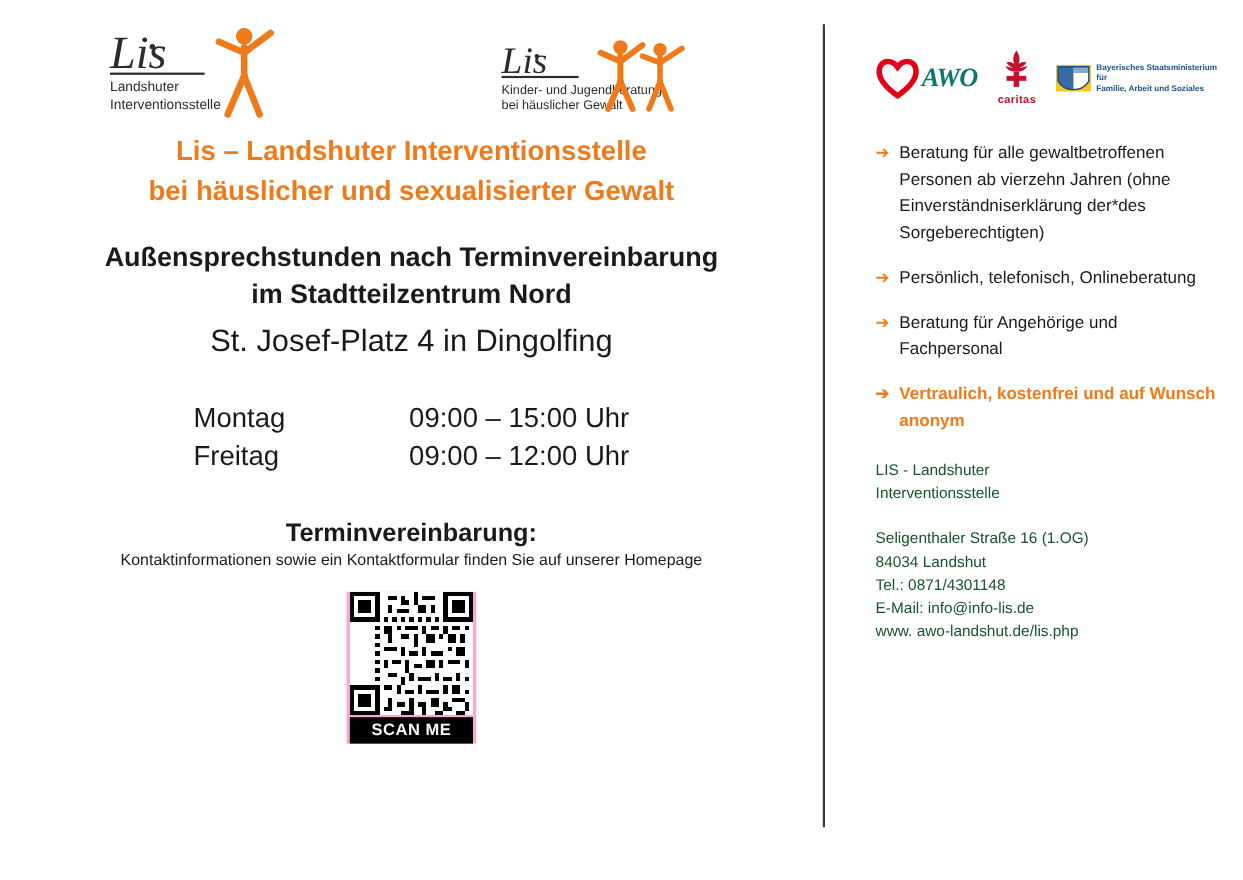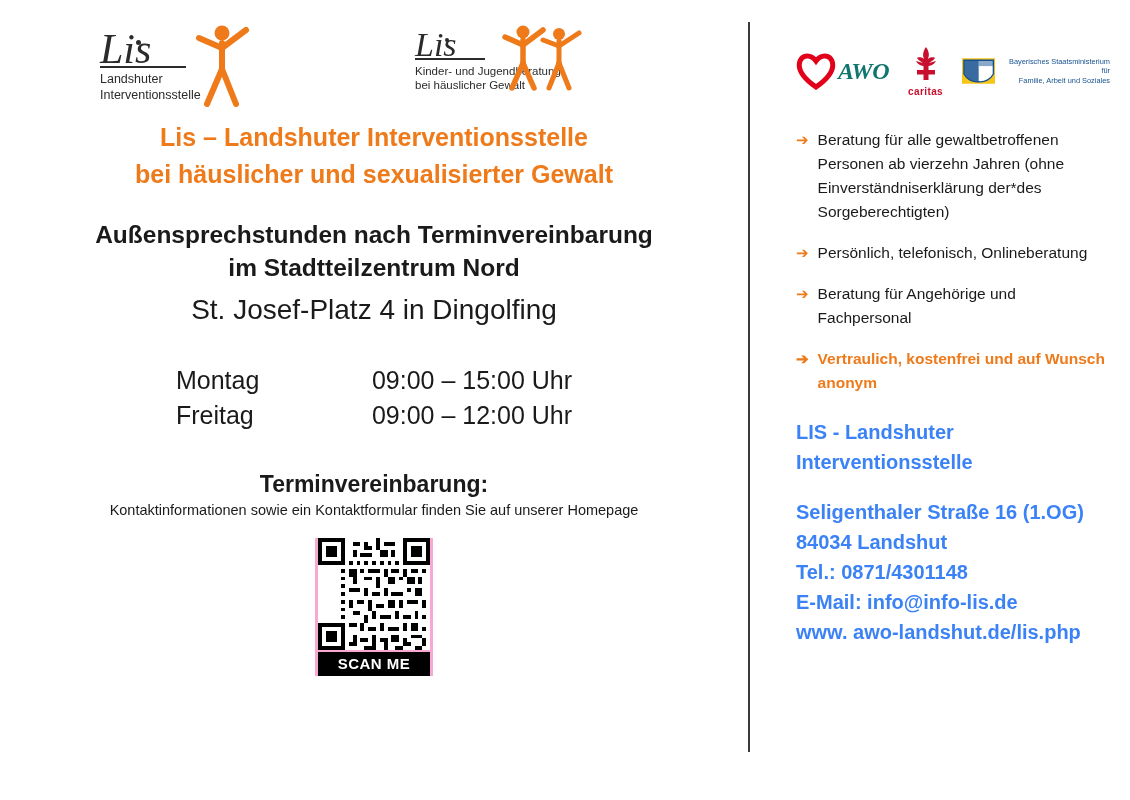--- a/index.html
+++ b/index.html
@@ -25,22 +25,23 @@
   
   .left-col {
     width: 748px;
     position: relative;
     padding: 0;
     box-sizing: border-box;
   }
 
   .logos-row {
     display: flex;
-    align-items: flex-start;
+    align-items: flex-end;
     padding: 28px 0 0 0;
+    gap: 41px;
   }
   .logo-lis-main {
     margin-left: 100px;
     position: relative;
     width: 150px;
   }
   .logo-lis-kjb {
     margin-left: 165px;
     position: relative;
     width: 220px;
@@ -218,25 +219,24 @@
     letter-spacing: 0.4px;
     margin-top: -2px;
   }
   .bayern-logo {
     display: flex;
     align-items: center;
     gap: 5px;
   }
   .bayern-text {
     font-size: 7.4px;
-    font-weight: normal;
+    font-weight: bold;
     color: #16518f;
     line-height: 1.25;
     white-space: pre-line;
-    text-align: right;
   }
 
   .bullets {
     margin-top: 26px;
   }
   .bullet {
     display: flex;
     gap: 9px;
     margin-bottom: 17px;
     font-size: 15.5px;
@@ -249,24 +249,24 @@
     line-height: 1.55;
     flex: 0 0 auto;
   }
   .bullet.highlight {
     color: #ee7a1a;
     font-weight: bold;
   }
 
   .addr-block {
     margin-top: 22px;
-    font-size: 20px;
-    font-weight: bold;
+    font-size: 14px;
+    font-weight: normal;
     line-height: 1.5;
-    color: #3b82f6;
+    color: #14532d;
     white-space: pre-line;
   }
   .addr-block.second {
     margin-top: 20px;
   }
 </style>
 </head>
 <body>
 
 <div class="flyer">

